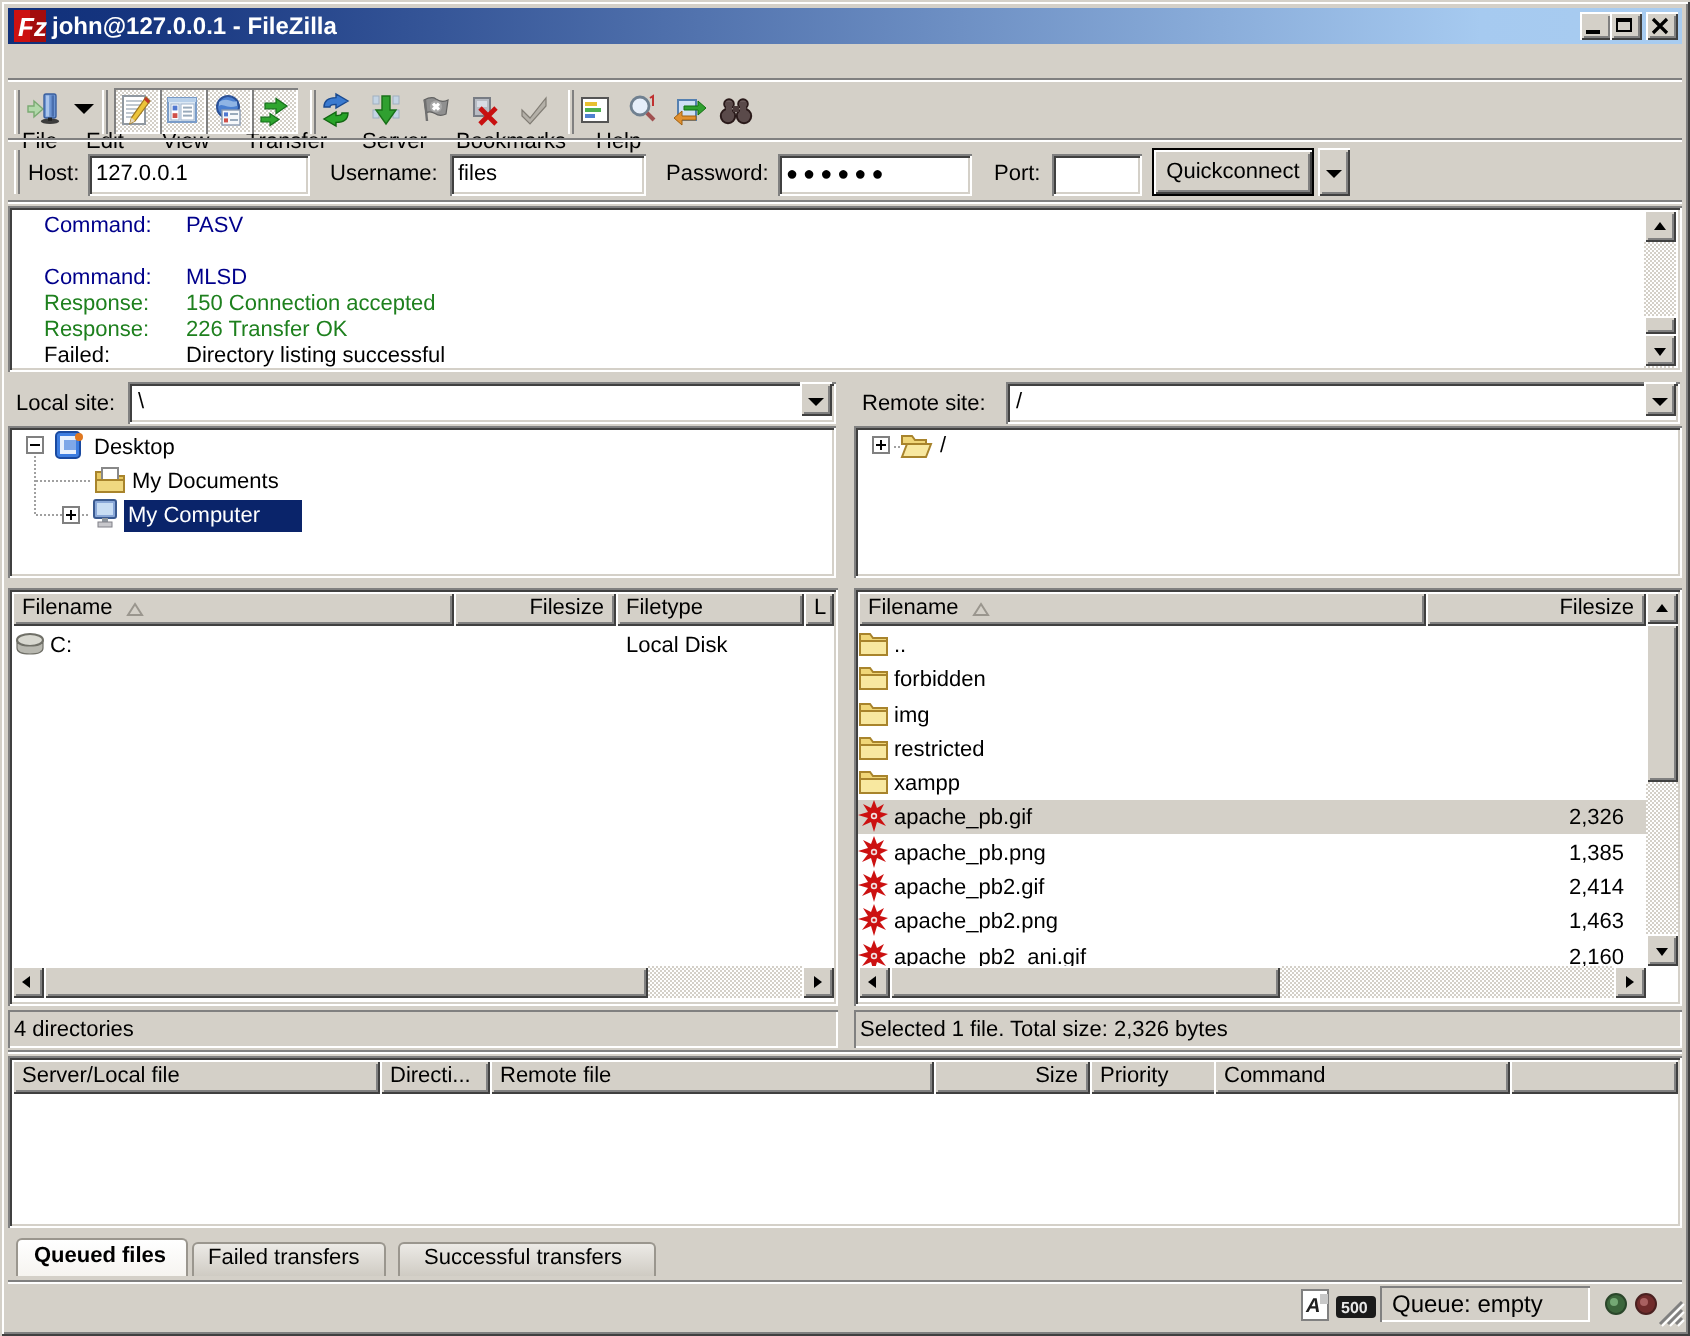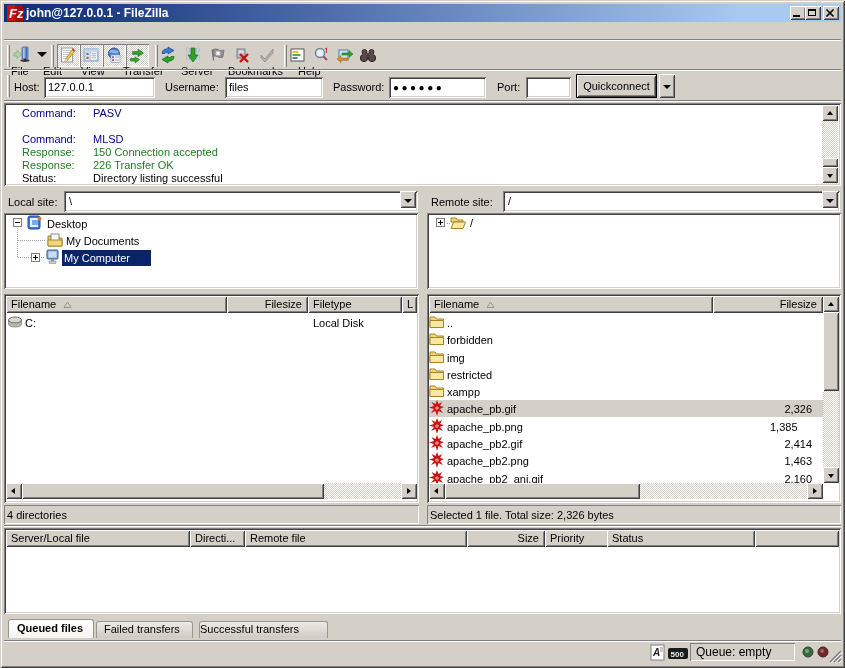--- a/index.html
+++ b/index.html
@@ -250,21 +250,21 @@
   <div class="abs" style="left:655px;top:3px;width:16px;height:24px;background:#D4D0C8;
        box-shadow: inset 1px 1px 0 #FFFFFF, inset -1px -1px 0 #404040, inset 2px 2px 0 #D4D0C8, inset -2px -2px 0 #808080;"></div>
   <div class="arr" style="left:659px;top:14px;border-left:4px solid transparent;border-right:4px solid transparent;border-top:4px solid #000"></div>
 </div>
 <div class="abs etch-h" style="left:4px;top:100px;width:837px"></div>
 <div class="abs sunken" id="log">
   <div class="logline c-cmd" style="top:4px"><span class="loglbl">Command:</span>PASV</div>
   <div class="logline c-cmd" style="top:30px"><span class="loglbl">Command:</span>MLSD</div>
   <div class="logline c-rsp" style="top:43px"><span class="loglbl">Response:</span>150 Connection accepted</div>
   <div class="logline c-rsp" style="top:56px"><span class="loglbl">Response:</span>226 Transfer OK</div>
-  <div class="logline" style="top:69px"><span class="loglbl">Status:</span>Directory listing successful</div>
+  <div class="logline" style="top:69px"><span class="loglbl">Failed:</span>Directory listing successful</div>
   <div class="sb-track" style="right:3px;top:2px;width:16px;height:79px"></div>
   <div class="sb-btn" style="right:3px;top:2px"></div>
   <div class="arr" style="right:8px;top:8px;border-left:3px solid transparent;border-right:3px solid transparent;border-bottom:4px solid #000"></div>
   <div class="sb-thumb" style="right:3px;top:55px;width:16px;height:9px"></div>
   <div class="sb-btn" style="right:3px;top:64px"></div>
   <div class="arr" style="right:8px;top:71px;border-left:3px solid transparent;border-right:3px solid transparent;border-top:4px solid #000"></div>
 </div>
 
 <div id="panes">
 
@@ -387,21 +387,21 @@
     <span class="txt" style="left:447px;top:386px">xampp</span>
     <svg class="abs" style="left:429px;top:400px" width="16" height="16">
         <use href="#feather"></use>
       </svg>
     <span class="txt" style="left:447px;top:403px">apache_pb.gif</span>
     <span class="txt" style="left:770px;top:403px;width:42px;text-align:right">2,326</span>
     <svg class="abs" style="left:429px;top:418px" width="16" height="16">
         <use href="#feather"></use>
       </svg>
     <span class="txt" style="left:447px;top:421px">apache_pb.png</span>
-    <span class="txt" style="left:770px;top:421px;width:42px;text-align:left">1,385</span>
+    <span class="txt" style="left:770px;top:421px;width:42px;text-align:right">1,385</span>
     <svg class="abs" style="left:429px;top:435px" width="16" height="16">
         <use href="#feather"></use>
       </svg>
     <span class="txt" style="left:447px;top:438px">apache_pb2.gif</span>
     <span class="txt" style="left:770px;top:438px;width:42px;text-align:right">2,414</span>
     <svg class="abs" style="left:429px;top:452px" width="16" height="16">
         <use href="#feather"></use>
       </svg>
     <span class="txt" style="left:447px;top:455px">apache_pb2.png</span>
     <span class="txt" style="left:770px;top:455px;width:42px;text-align:right">1,463</span>
@@ -430,29 +430,29 @@
 </div>
 
 <div id="queue">
   <div class="abs etch-h" style="left:4px;top:525px;width:837px"></div>
   <div class="abs sunken" style="left:4px;top:528px;width:837px;height:86px;background:#fff"></div>
   <div class="hdrcell" style="left:6px;top:530px;width:184px">Server/Local file</div>
   <div class="hdrcell" style="left:190px;top:530px;width:55px">Directi...</div>
   <div class="hdrcell" style="left:245px;top:530px;width:222px">Remote file</div>
   <div class="hdrcell hdr-r" style="left:467px;top:530px;width:78px">Size</div>
   <div class="hdrcell" style="left:545px;top:530px;width:76px">Priority</div>
-  <div class="hdrcell" style="left:607px;top:530px;width:148px">Status</div>
+  <div class="hdrcell" style="left:607px;top:530px;width:148px">Command</div>
   <div class="hdrcell" style="left:755px;top:530px;width:84px"></div>
 
   <div class="abs" style="left:8px;top:619px;width:86px;height:19px;background:linear-gradient(#ffffff,#f6f4f0);border:1px solid #9a968e;border-bottom:none;border-radius:3px 3px 0 0"></div>
   <span class="txt" style="left:17px;top:622px;font-weight:bold">Queued files</span>
   <div class="abs" style="left:96px;top:621px;width:97px;height:17px;background:linear-gradient(#eceae6,#cfcbc3);border:1px solid #9a968e;border-bottom:none;border-radius:3px 3px 0 0"></div>
   <span class="txt" style="left:104px;top:623px">Failed transfers</span>
   <div class="abs" style="left:199px;top:621px;width:129px;height:17px;background:linear-gradient(#eceae6,#cfcbc3);border:1px solid #9a968e;border-bottom:none;border-radius:3px 3px 0 0"></div>
-  <span class="txt" style="left:200px;top:623px">Successful transfers</span>
+  <span class="txt" style="left:212px;top:623px">Successful transfers</span>
 </div>
 
 <div id="statusbar">
   <div class="abs" style="left:4px;top:640px;width:837px;height:1px;background:#808080"></div>
   <div class="abs" style="left:4px;top:641px;width:837px;height:1px;background:#fff"></div>
   <svg class="abs" style="left:650px;top:645px" width="16" height="16" viewBox="0 0 16 16">
     <rect x="1" y="0" width="13" height="15" fill="#fff" stroke="#808080"></rect>
     <text x="3" y="11" font-size="10" font-style="italic" font-weight="bold" fill="#202020" font-family="Liberation Sans">A</text>
     <rect x="10" y="2" width="4" height="5" fill="#c8c8c8"></rect>
   </svg>

